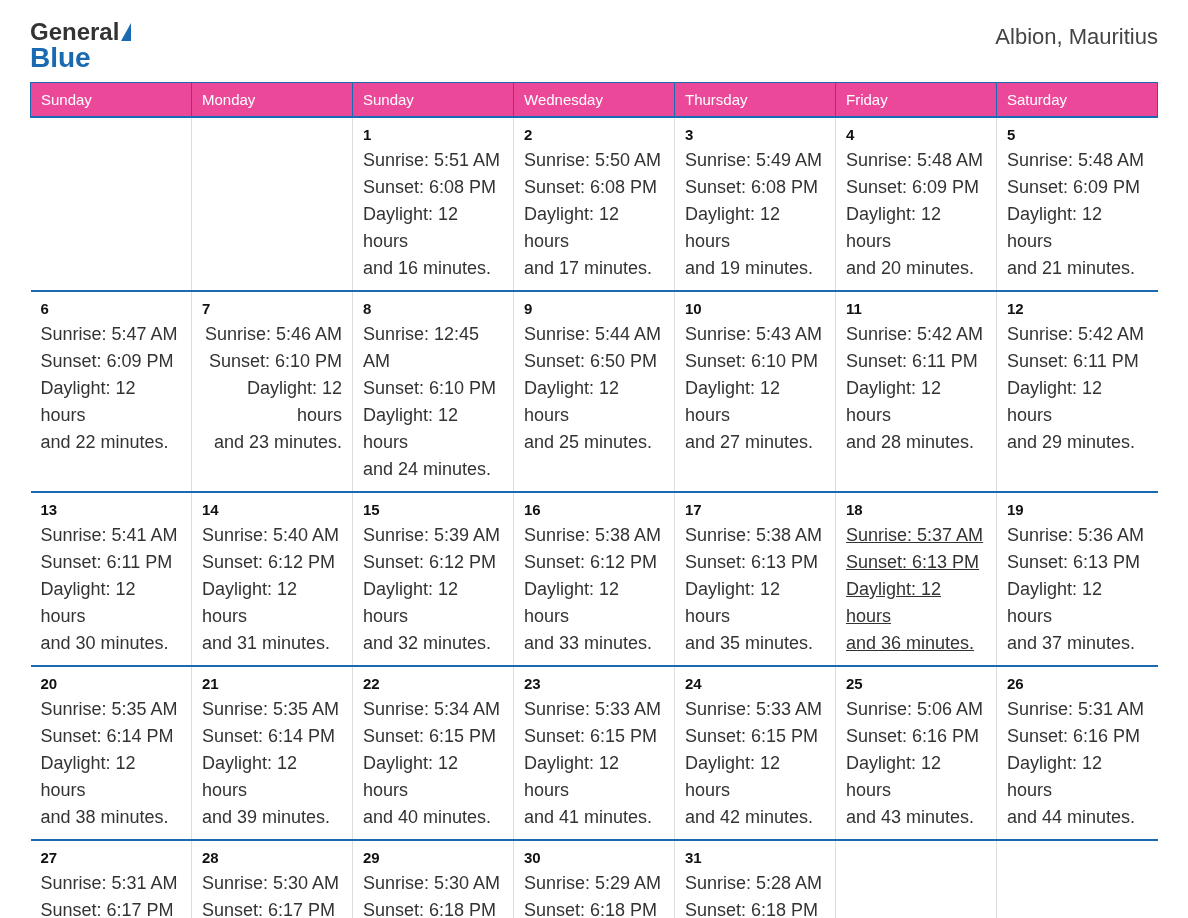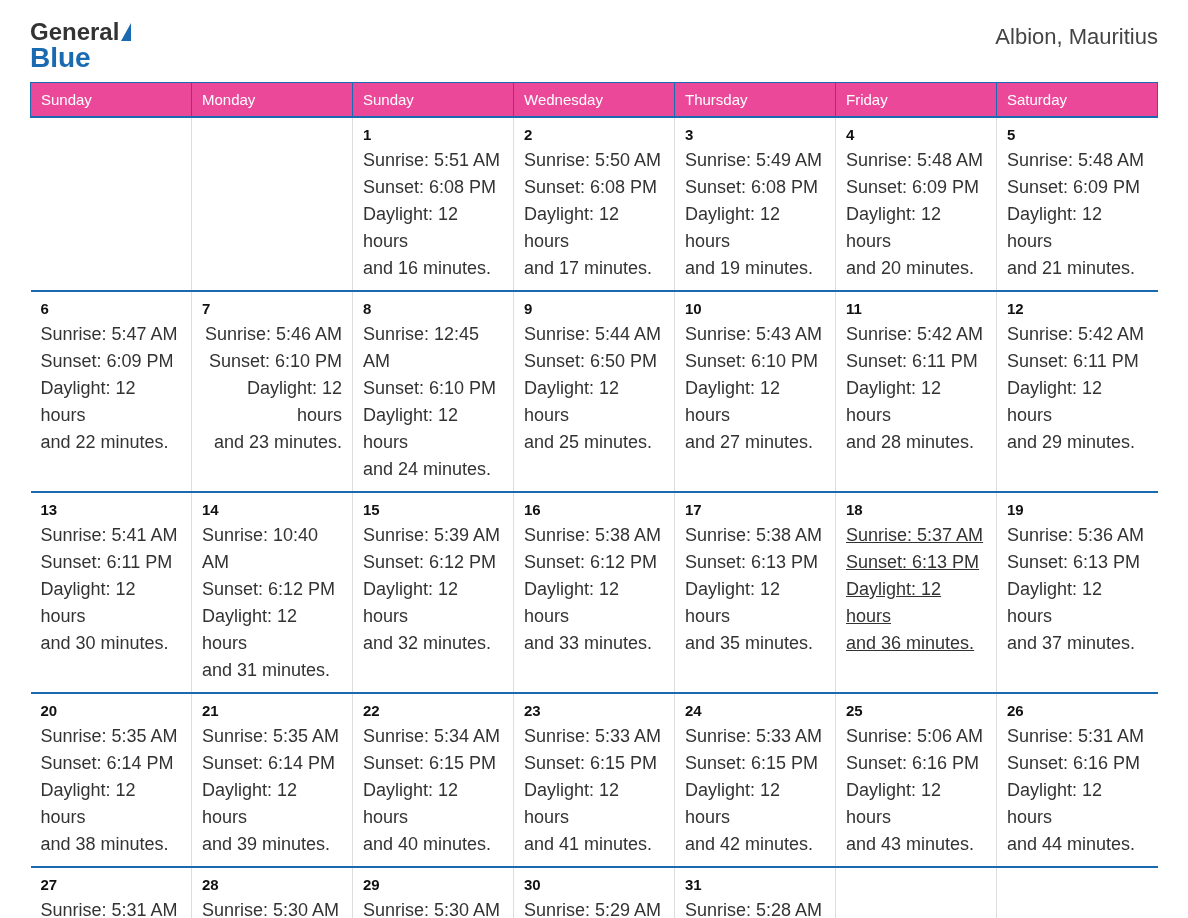--- a/index.html
+++ b/index.html
@@ -231,21 +231,21 @@
       <tr>
         <td>
           <div class="day-number">13</div>
           <div class="day-info" style="white-space: pre-line;">Sunrise: 5:41 AM
 Sunset: 6:11 PM
 Daylight: 12 hours
 and 30 minutes.</div>
         </td>
         <td>
           <div class="day-number">14</div>
-          <div class="day-info" style="white-space: pre-line;">Sunrise: 10:40 AM
+          <div class="day-info" style="white-space: pre-line;">Sunrise: 5:40 AM
 Sunset: 6:12 PM
 Daylight: 12 hours
 and 31 minutes.</div>
         </td>
         <td>
           <div class="day-number">15</div>
           <div class="day-info" style="white-space: pre-line;">Sunrise: 5:39 AM
 Sunset: 6:12 PM
 Daylight: 12 hours
 and 32 minutes.</div>

